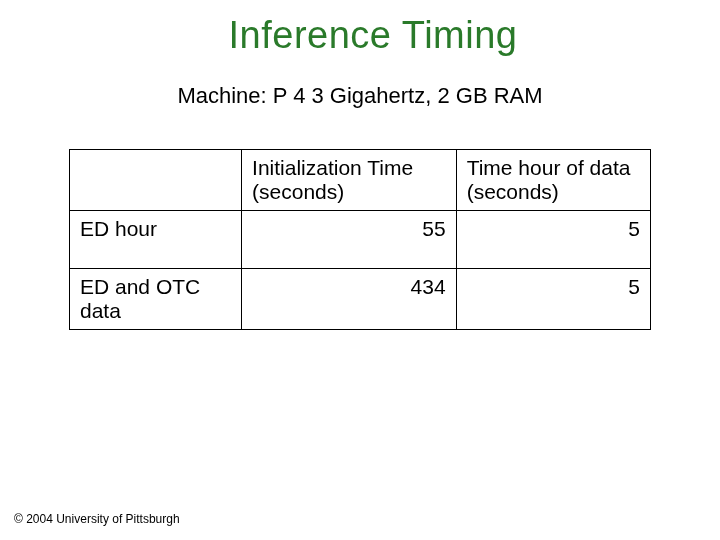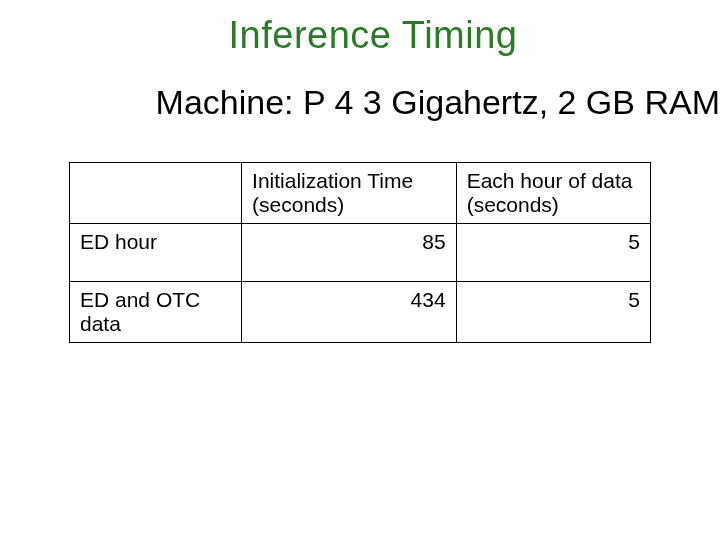--- a/index.html
+++ b/index.html
@@ -22,22 +22,22 @@
   .title {
     text-align: center;
     font-size: 38px;
     color: #2a7a2a;
     padding-top: 14px;
     font-weight: normal;
     letter-spacing: 0.5px;
     padding-left: 26px;
   }
   .subtitle {
-    text-align: right;
-    font-size: 34px;
+    text-align: center;
+    font-size: 22px;
     color: #000000;
     margin-top: 26px;
   }
   .table-wrap {
     margin: 40px auto 0 auto;
     width: 582px;
   }
   table {
     border-collapse: collapse;
     width: 100%;
@@ -80,30 +80,31 @@
   <div class="title">Inference Timing</div>
 
   <div class="subtitle">Machine: P 4 3 Gigahertz, 2 GB RAM</div>
 
   <div class="table-wrap">
     <table>
       <tbody>
           <tr>
         <td class="rowlabel"></td>
         <td class="col-init">Initialization Time (seconds)</td>
-        <td class="col-each">Each hour of data (seconds)</td>
+        <td class="col-each">Time hour of data (seconds)</td>
       </tr>
       <tr>
         <td class="rowlabel">ED hour</td>
-        <td class="col-init num">85</td>
+        <td class="col-init num">55</td>
         <td class="col-each num">5</td>
       </tr>
       <tr>
         <td class="rowlabel">ED and OTC data</td>
         <td class="col-init num">434</td>
         <td class="col-each num">5</td>
       </tr>
     </tbody>
       </table>
   </div>
 
+  <div class="footer">© 2004 University of Pittsburgh</div>
 
 </div>
 
 </body></html>

